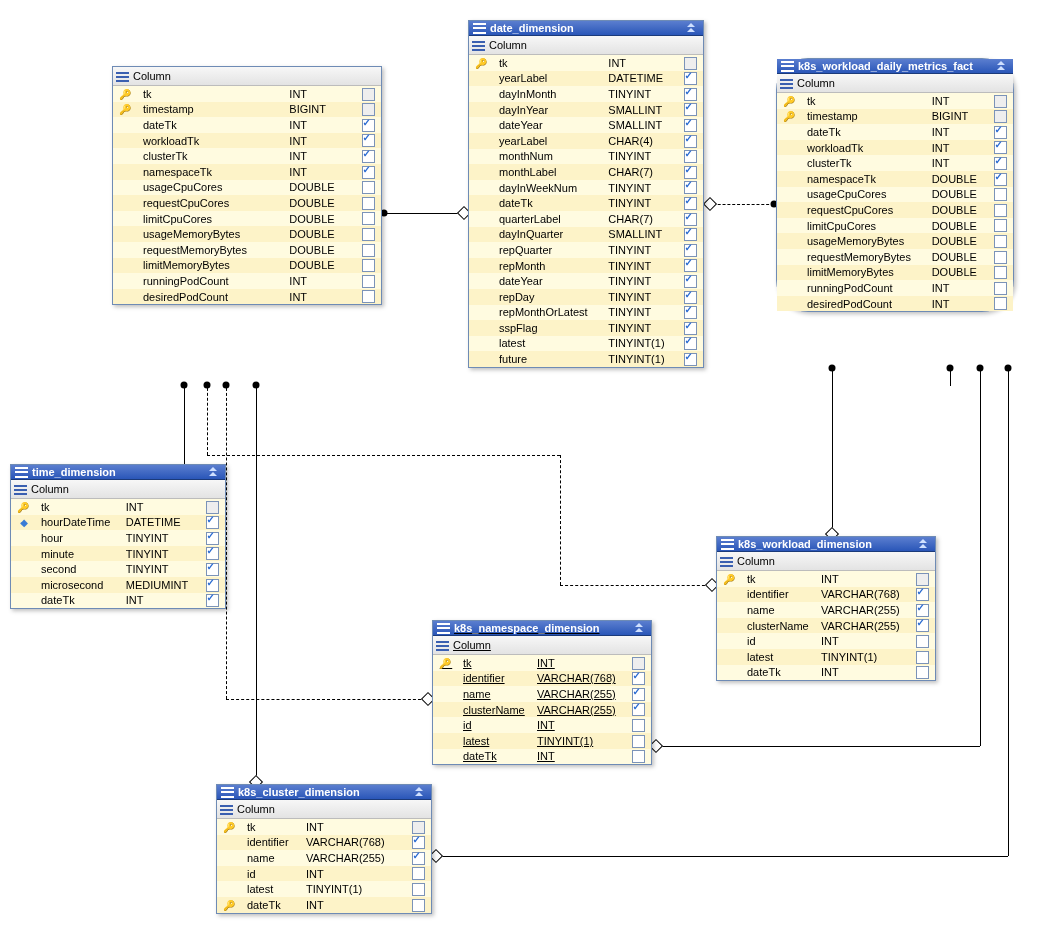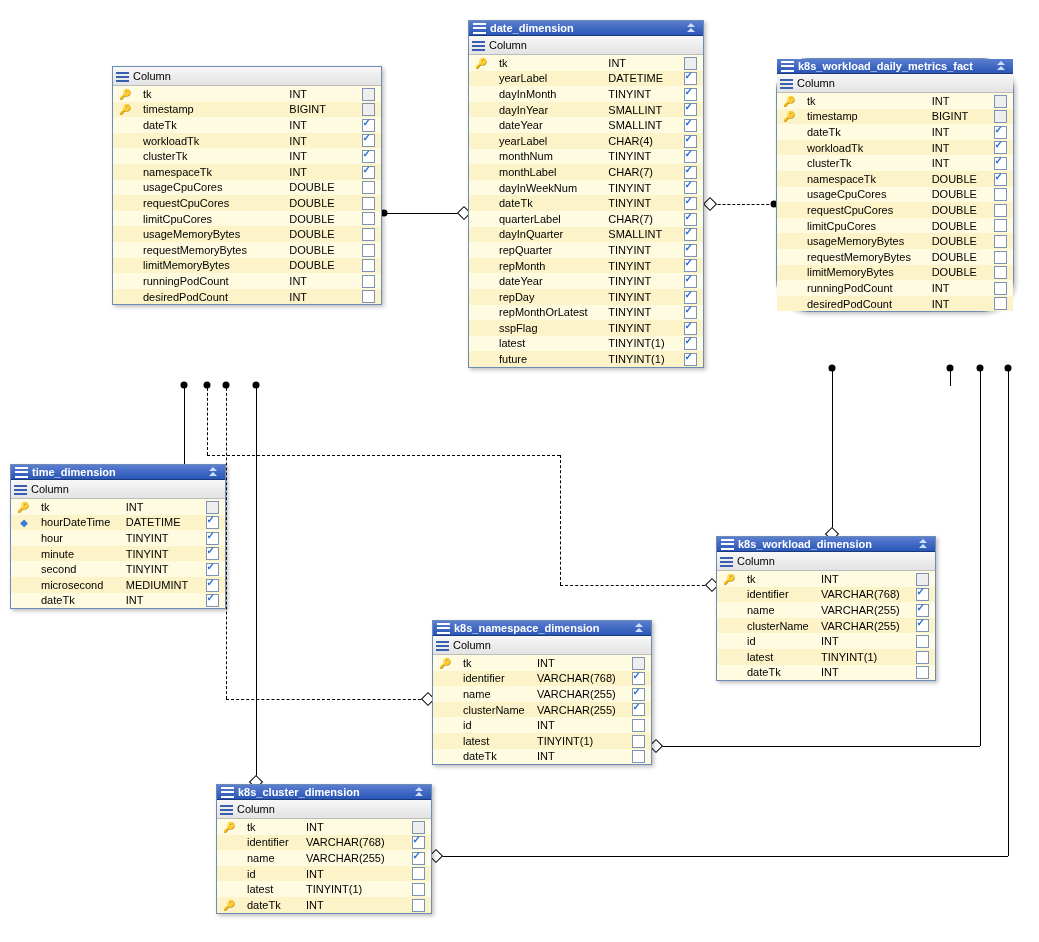--- a/index.html
+++ b/index.html
@@ -548,21 +548,21 @@
             <span class="c-chk"><span class="chk"></span></span>
           </div>
           <div class="row">
             <span class="c-icon"></span>
             <span class="c-name">dateTk</span>
             <span class="c-type">INT</span>
             <span class="c-chk"><span class="chk"></span></span>
           </div>
         </div>
       </div>
-      <div class="table-box" style="left: 432px; top: 620px; width: 218px;">
+      <div class="table-box" style="left: 432px; top: 620px; width: 218px; text-decoration: underline;">
         <div class="title-bar">
           <span class="title-icon">
             <span></span>
             <span></span>
             <span></span>
           </span>
           <span class="title-text">k8s_namespace_dimension</span>
           <span class="chevrons"></span>
         </div>
         <div class="col-header">

